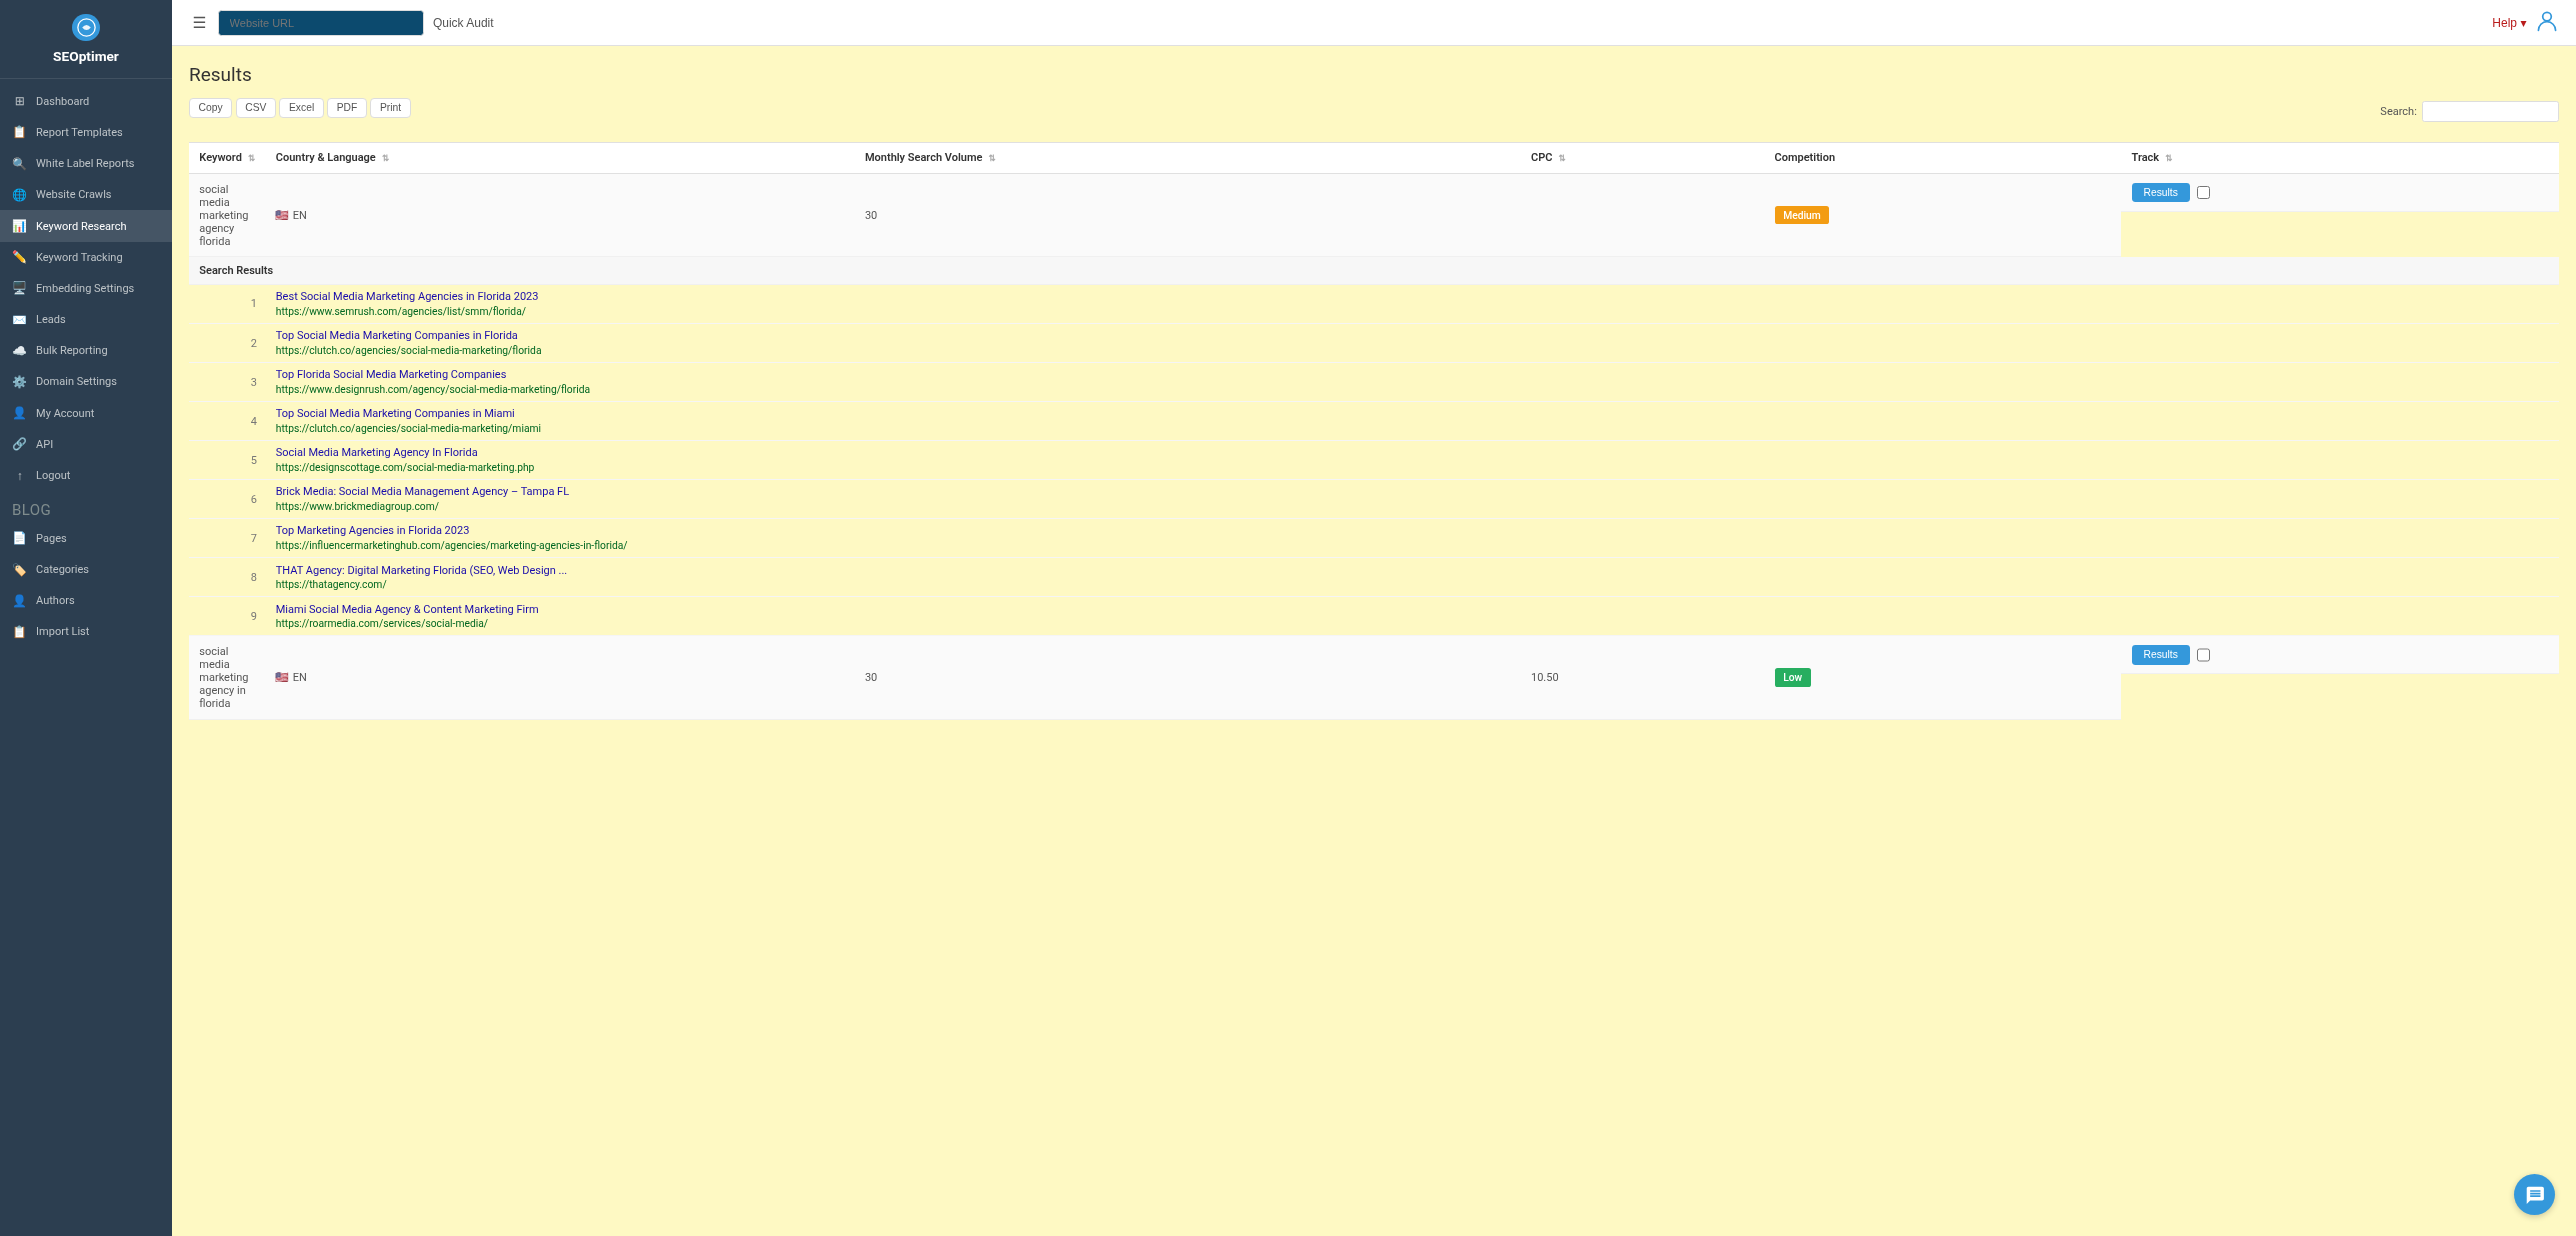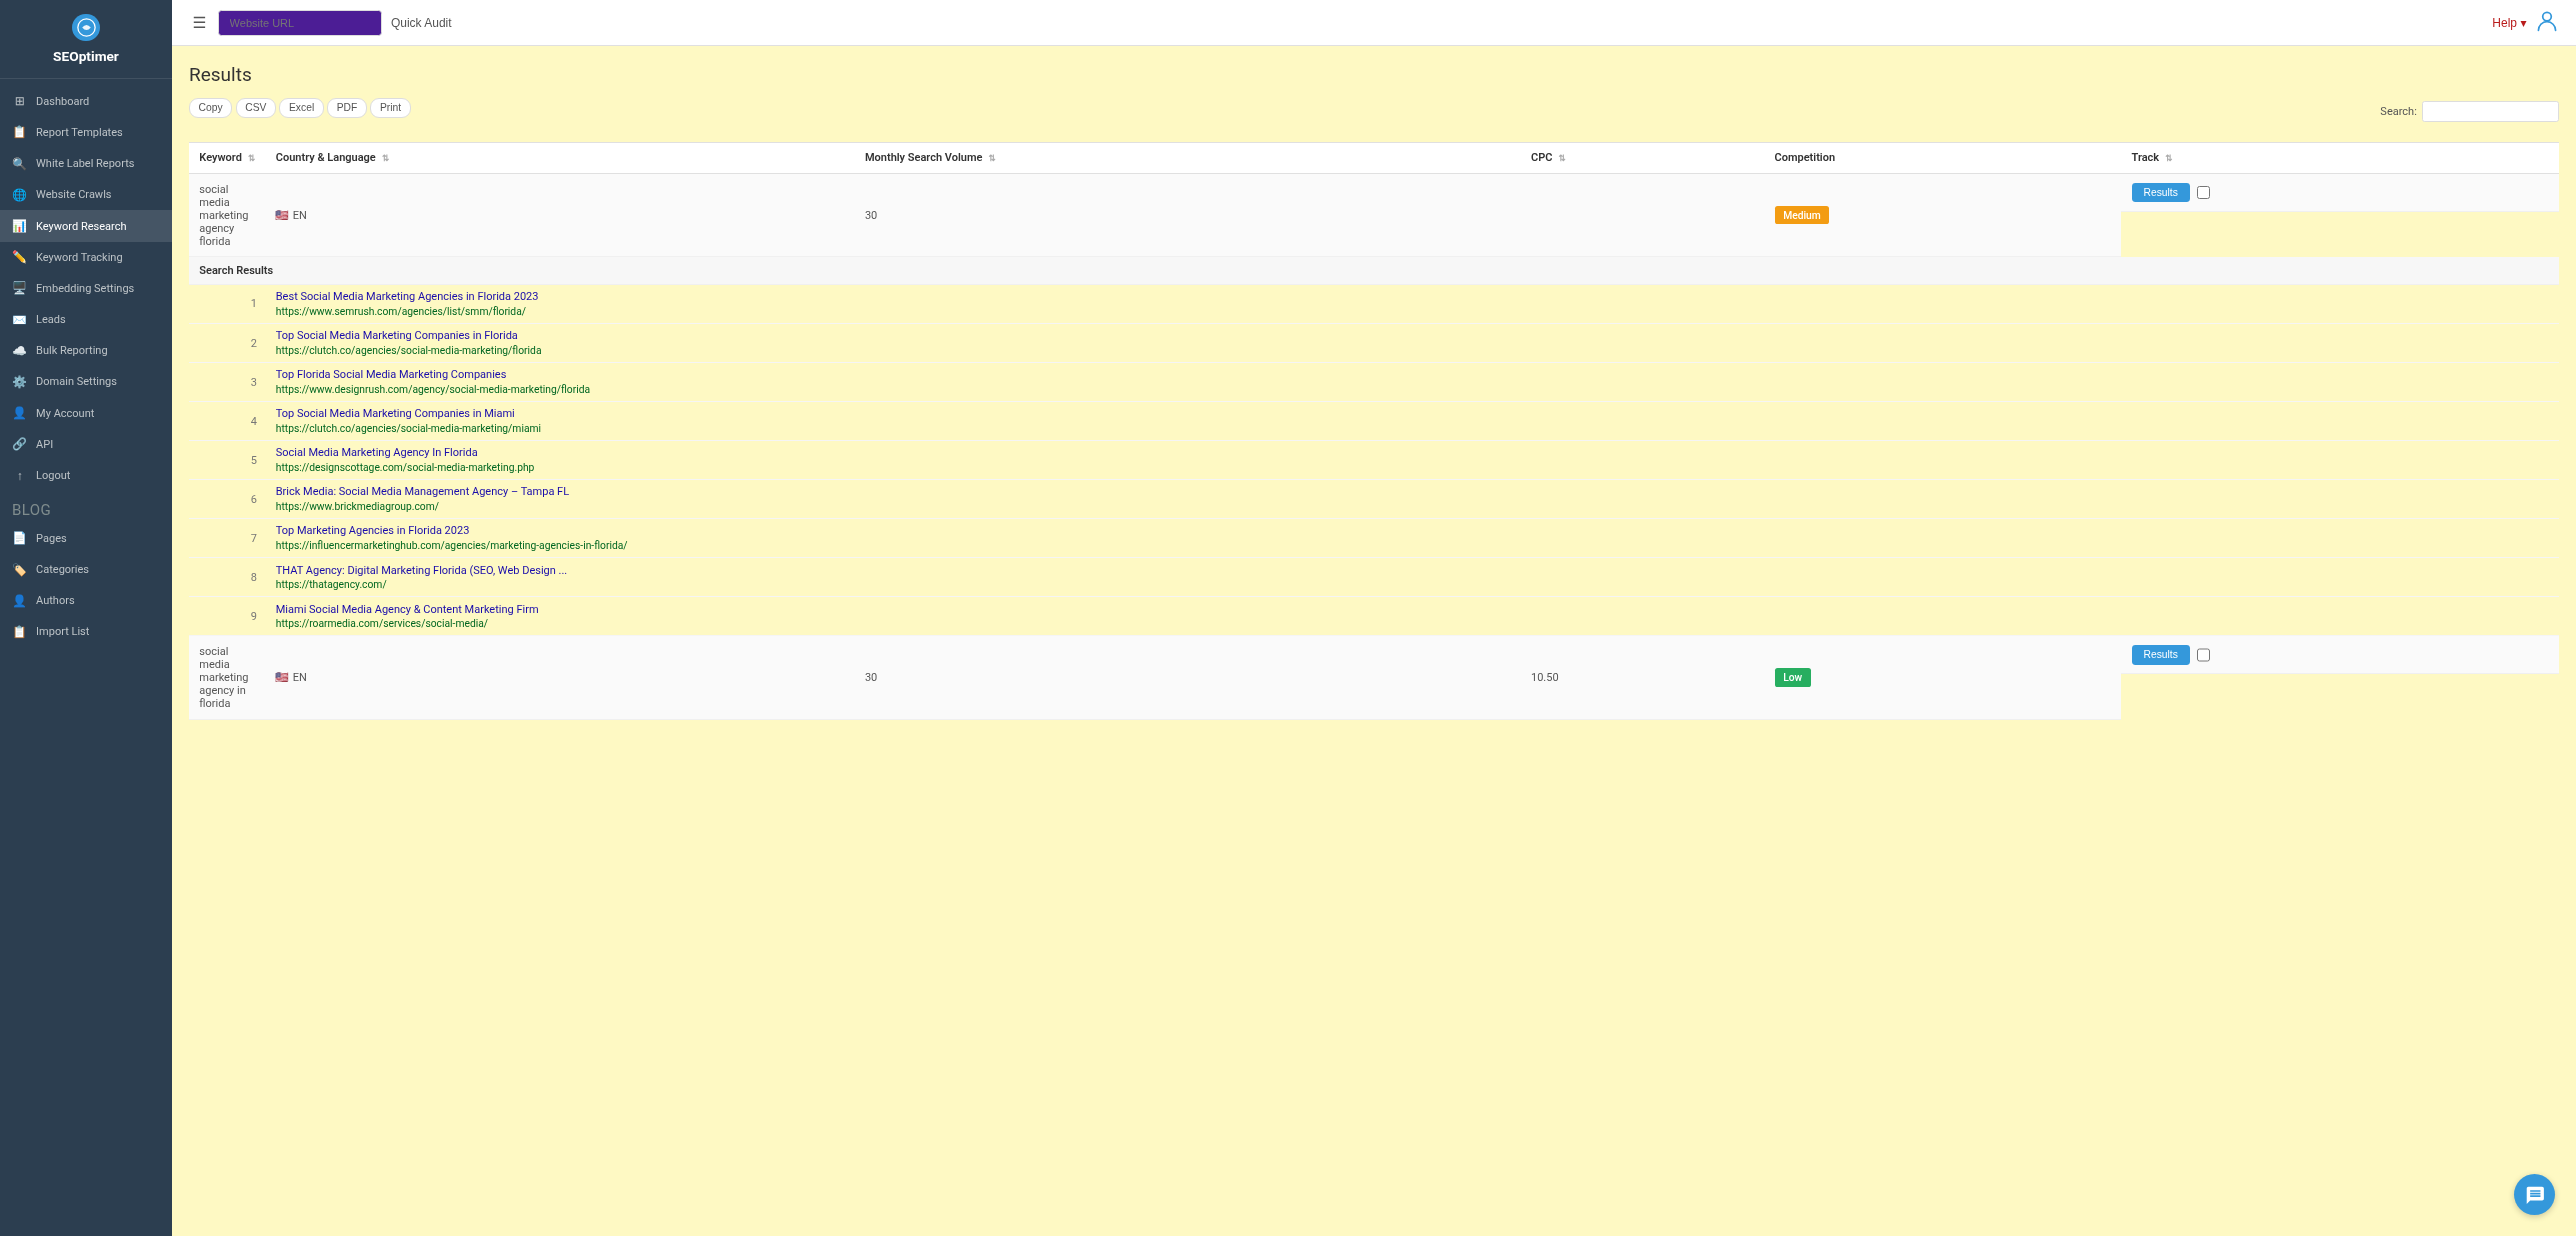--- a/index.html
+++ b/index.html
@@ -58,48 +58,48 @@
       align-items: center;
       padding: 0 17px;
       height: 46px;
       gap: 8.6px;
       flex-shrink: 0;
     }
     #hamburger-btn {
       background: none; border: none; cursor: pointer; font-size: 15.5px; color: #555; padding: 3.4px;
     }
     #url-input {
-      width: 164px;
+      width: 206px;
       padding: 6px 10.3px;
       border: 0.9px solid #ddd;
       border-radius: 3.4px;
       font-size: 11px;
       color: #999;
-      background: #4c1d95;
+      background: #0c4a6e;
     }
     #quick-audit-btn {
       background: none; border: none; cursor: pointer; font-size: 12px; color: #555; font-weight: 500;
     }
     .header-spacer { flex: 1; }
     #help-btn {
       background: none; border: none; cursor: pointer; color: #b91c1c; font-size: 12px; font-weight: 500; display: flex; align-items: center; gap: 3.4px;
     }
     #user-icon-btn {
       background: none; border: none; cursor: pointer; font-size: 17px; color: #3498db;
     }
 
     
     #content { flex: 1; overflow-y: auto; padding: 17px; background: #fef9c3; }
 
     #results-title { font-size: 19px; font-weight: 400; color: #333; margin-bottom: 12px; }
 
     
     .export-btns { display: flex; gap: 3.4px; margin-bottom: 13.7px; align-items: center; }
     .export-btn {
-      padding: 3.4px 8.6px; border: 0.9px solid #ddd; background: white; cursor: pointer; font-size: 10.3px; color: #555; border-radius: 9px;
+      padding: 3.4px 8.6px; border: 0.9px solid #ddd; background: white; cursor: pointer; font-size: 10.3px; color: #555; border-radius: 4px;
     }
 
     
     .results-table { width: 100%; border-collapse: collapse; font-size: 11px; }
     .results-table th {
       border-top: 0.9px solid #e0e0e0;
       border-bottom: 0.9px solid #e0e0e0;
       padding: 8.6px 10.3px;
       text-align: left;
       font-weight: 600;

